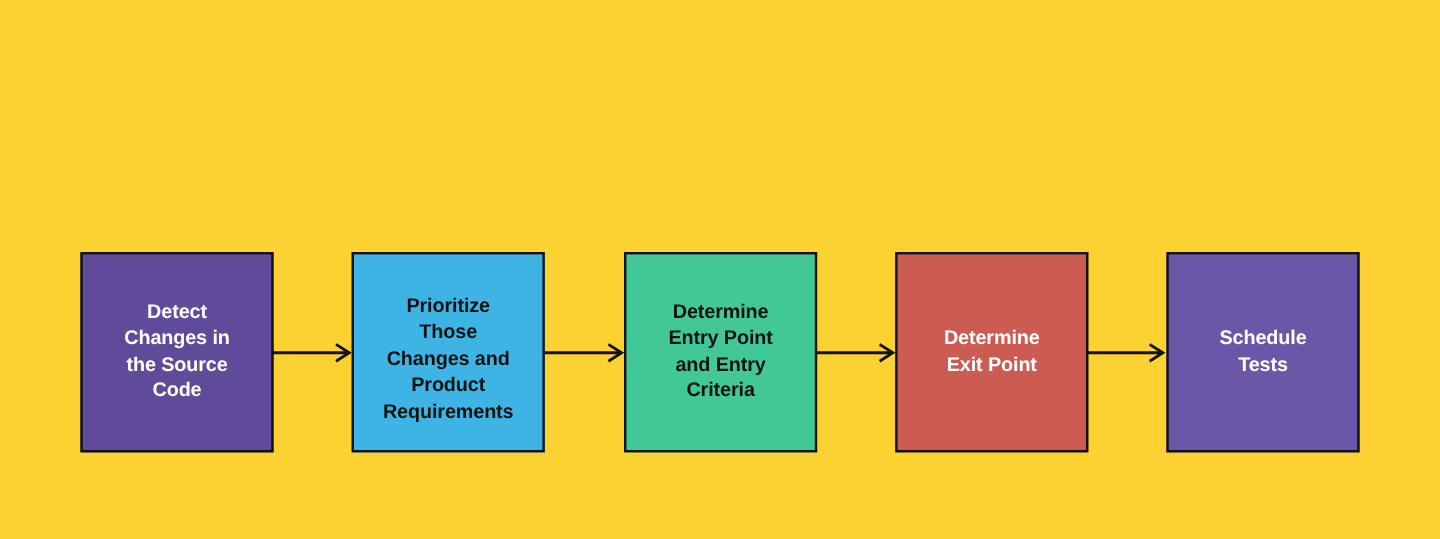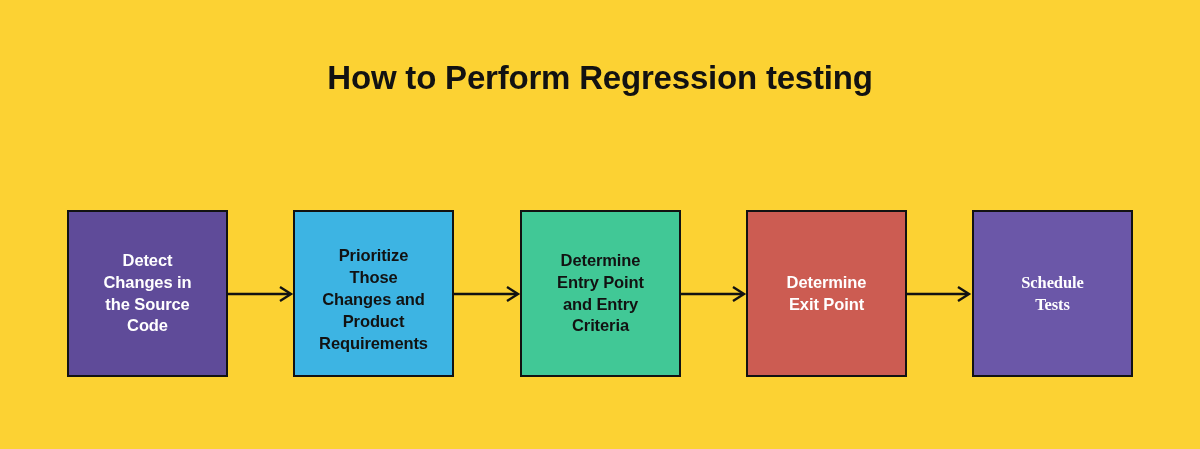--- a/index.html
+++ b/index.html
@@ -54,40 +54,39 @@
     font-size: 16.5px;
     font-weight: bold;
     line-height: 1.33;
     letter-spacing: -0.1px;
     white-space: pre-line;
   }
   .node-1 { left: 67px;  background: #5f4b99; }
   .node-2 { left: 293px; background: #3db4e3; }
   .node-3 { left: 520px; background: #41c896; }
   .node-4 { left: 746px; background: #cc5c52; }
-  .node-5 { left: 972px; background: #6b57a8; font-family: Liberation Serif, serif; }
+  .node-5 { left: 972px; background: #6b57a8; }
 
   .connector {
     position: absolute;
     top: 74px;
     height: 20px;
     width: 68px;
   }
   .connector svg { display: block; }
   .conn-1 { left: 227px; }
   .conn-2 { left: 454px; }
   .conn-3 { left: 680px; }
   .conn-4 { left: 905px; }
 </style>
 </head>
 <body>
 
 <div id="canvas">
 
-  <div id="page-title">How to Perform Regression testing</div>
 
   <div class="flow-row">
 
     <div class="node node-1">
       <span class="node-label" style="color:#ffffff;">Detect
 Changes in
 the Source
 Code</span>
     </div>
 

